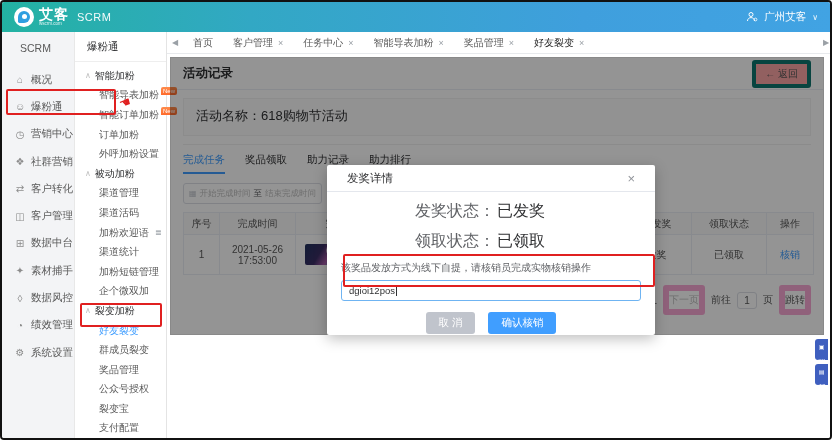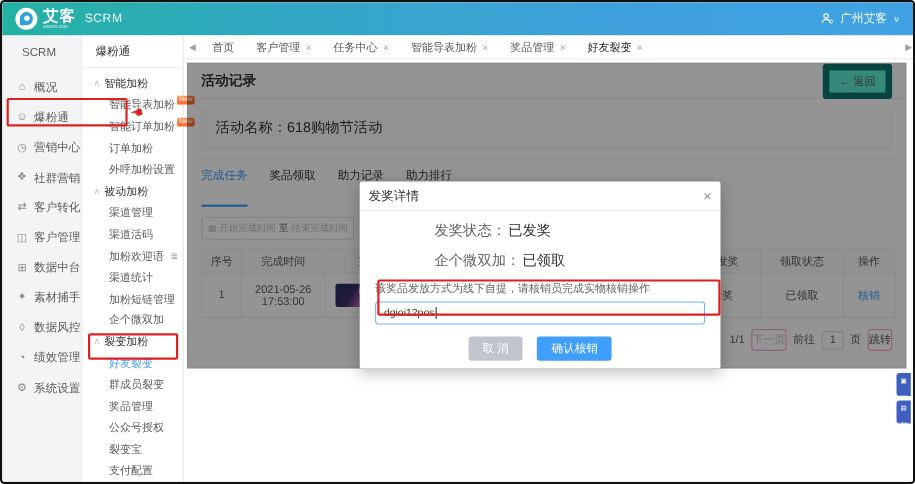--- a/index.html
+++ b/index.html
@@ -58,27 +58,27 @@
   .tab-item.active { color:#262626; background:#fff; }
   .tab-x { color:#9aa0a6; font-size:9px; }
 
   
   .main { position:absolute; left:165px; top:52px; width:667px; height:388px; background:#fff; }
   .card { position:absolute; left:168px; top:55px; width:654px; height:278px; background:#fff;
           border:1px solid #ececec; z-index:1; }
   .card-hd { height:32px; display:flex; align-items:center; padding:0 12px;
              border-bottom:1px solid #ebeef5;gap:28px; }
   .card-title { font-size:12.5px; font-weight:bold; color:#303133; }
-  .back-btn { margin-left:auto; font-size:10px; color:#595959; border:6px solid #0f766e;
-              border-radius:3px; padding:3px 9px; background:#5eead4; cursor:pointer; }
+  .back-btn { margin-left:auto; font-size:10px; color:#595959; border:4px solid #0f766e;
+              border-radius:3px; padding:3px 9px; background:#fca5a5; cursor:pointer; }
   .act-row { margin:8px 12px 0 12px; background:#fcfcfc; border:1px solid #f2f2f2;
              padding:8px 12px 10px 12px; font-size:13px; color:#303133; }
   .act-divider { margin:8px 12px 0 12px; border-top:1px solid #f0f0f0; }
   .inner-tabs { display:flex; gap:20px; padding:8px 12px 0 12px; font-size:10.5px; }
-  .itab { color:#303133; padding-bottom:19px; cursor:pointer; }
+  .itab { color:#303133; padding-bottom:5px; cursor:pointer; }
   .itab.active { color:#409eff; border-bottom:2px solid #409eff; }
   .filter-row { display:flex; gap:8px; padding:9px 12px 0 12px; }
   .f-box { height:21px; border:1px solid #dcdfe6; border-radius:3px; display:flex; align-items:center;
            gap:3px; padding:0 5px; font-size:8.5px; color:#bfbfbf; background:#fff; }
   .f-box .cal { color:#c0c4cc; font-size:8px; }
   .f-box .sep { color:#606266; }
   .f-box2 { width:110px; height:21px; border:1px solid #dcdfe6; border-radius:3px;
             display:flex; align-items:center; padding:0 6px; font-size:9px; color:#8c8c8c;
             overflow:hidden; white-space:nowrap; }
   .tbl { margin:8px 12px 0 12px; border-collapse:collapse; table-layout:fixed; width:630px;
@@ -90,39 +90,39 @@
   .thumb { width:32px; height:21px; border-radius:2px; flex:0 0 auto; position:relative;
            background:linear-gradient(120deg,#20315d 0%,#3b2f66 45%,#b05fb0 70%,#2ec4b6 100%); }
   .thumb::after { content:""; position:absolute; right:3px; top:3px; width:7px; height:7px;
                   border-radius:50%; background:#ffd166; box-shadow:0 0 0 1px rgba(255,255,255,.6); }
   .mini-av { width:10px; height:10px; background:#41506b; border-radius:2px; flex:0 0 auto;
              align-self:flex-end; margin-bottom:3px; }
   .cust-name { font-size:9.5px; color:#595959; overflow:hidden; white-space:nowrap; }
   .link { color:#409eff; cursor:pointer; }
   .pager { display:flex; align-items:center; gap:6px; justify-content:flex-end;
            margin:10px 12px 0 12px; font-size:10px; color:#595959; }
-  .pg-btn { border:1px solid #f9a8d4; border-radius:3px; padding:2px 0; color:#bfbfbf;
+  .pg-btn { border:6px solid #f9a8d4; border-radius:3px; padding:2px 0; color:#bfbfbf;
             background:#fff; cursor:pointer; }
   .pg-btn.jump { color:#595959; }
   .pg-input { width:20px; height:17px; border:1px solid #dcdfe6; border-radius:3px;
               text-align:center; font-size:10px; color:#595959; display:inline-flex;
               align-items:center; justify-content:center; }
 
   
   .dim { position:absolute; left:168px; top:55px; width:654px; height:278px;
          background:rgba(0,0,0,.42); z-index:40; }
 
   
   .modal { position:absolute; left:325px; top:163px; width:328px; height:170px; background:#fff;
            z-index:60; box-shadow:0 4px 14px rgba(0,0,0,.25); border-radius:2px; }
-  .modal-hd { height:27px; display:flex; align-items:center; padding:0 8px;
+  .modal-hd { height:27px; display:flex; align-items:center; padding:0 20px;
               border-bottom:1px solid #e4e7ed; }
   .modal-title { font-size:11.5px; color:#303133; }
   .modal-x { margin-left:auto; color:#909399; font-size:13px; cursor:pointer; line-height:1; }
-  .m-row { display:flex; font-size:13px; color:#606266; padding-left:68px; margin-top:9px; }
+  .m-row { display:flex; font-size:16px; color:#606266; padding-left:88px; margin-top:9px; }
   .m-row .m-val { color:#303133; margin-left:2px; }
   .m-msg { font-size:10px; color:#606266; padding:9px 14px 0 14px; white-space:nowrap; }
   .m-input { margin:5px 14px 0 14px; height:21px; border:1px solid #6fb4f2; border-radius:3px;
              display:flex; align-items:center; padding:0 7px; font-size:9.5px; color:#303133; }
   .caret-bar { display:inline-block; width:1px; height:11px; background:#303133; margin-left:1px; }
   .m-footer { display:flex; justify-content:center; gap:13px; margin-top:11px; }
   .m-btn { font-size:10.5px; border-radius:3px; padding:4px 13px; cursor:pointer; border:none; }
   .m-btn.cancel { background:#c0c4cc; color:#fff; }
   .m-btn.confirm { background:#409eff; color:#fff; }
 
@@ -396,21 +396,21 @@
   <div class="modal">
     <div class="modal-hd">
       <span class="modal-title">发奖详情</span>
       <span class="modal-x">×</span>
     </div>
     <div class="m-row">
       <span>发奖状态：</span>
       <span class="m-val">已发奖</span>
     </div>
     <div class="m-row">
-      <span>企个微双加：</span>
+      <span>领取状态：</span>
       <span class="m-val">已领取</span>
     </div>
     <div class="m-msg">该奖品发放方式为线下自提，请核销员完成实物核销操作</div>
     <div class="m-input">
       <span>dgioi12pos</span>
         <span class="caret-bar"></span>
     </div>
     <div class="m-footer">
       <button class="m-btn cancel">取 消</button>
       <button class="m-btn confirm">确认核销</button>

